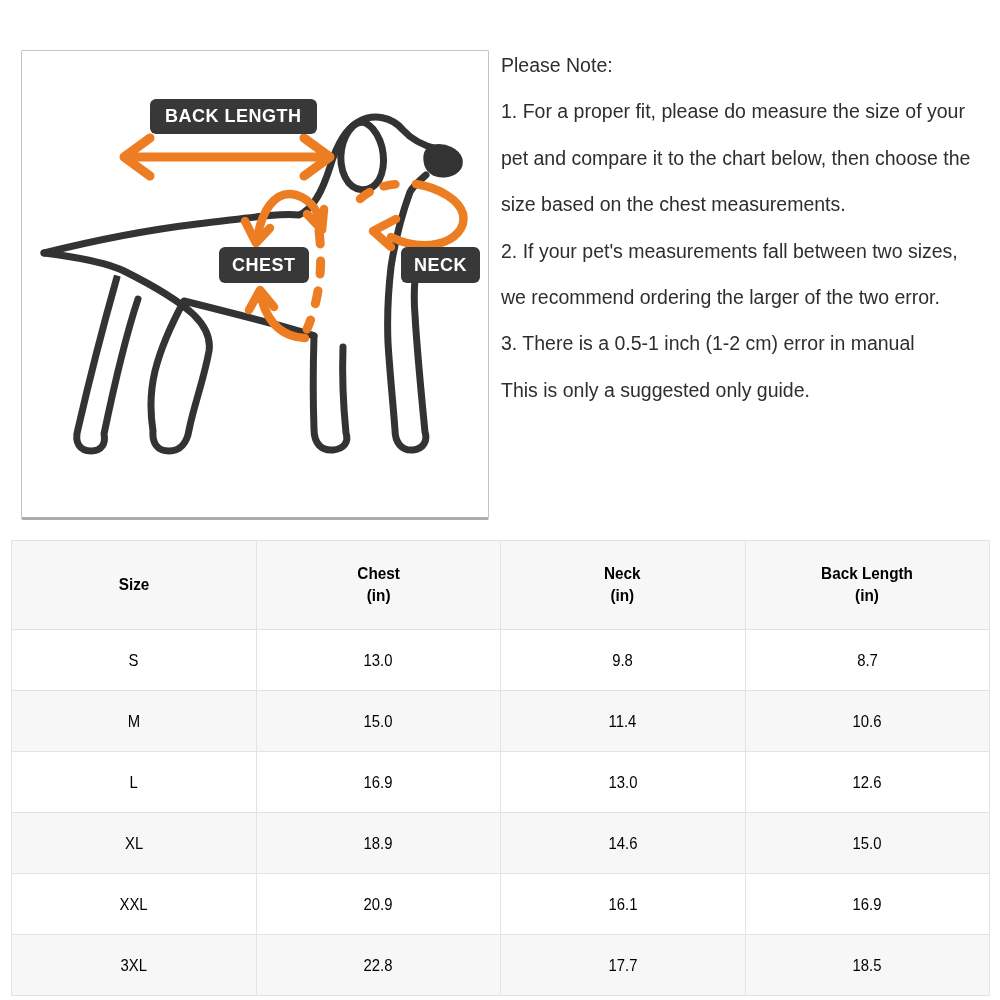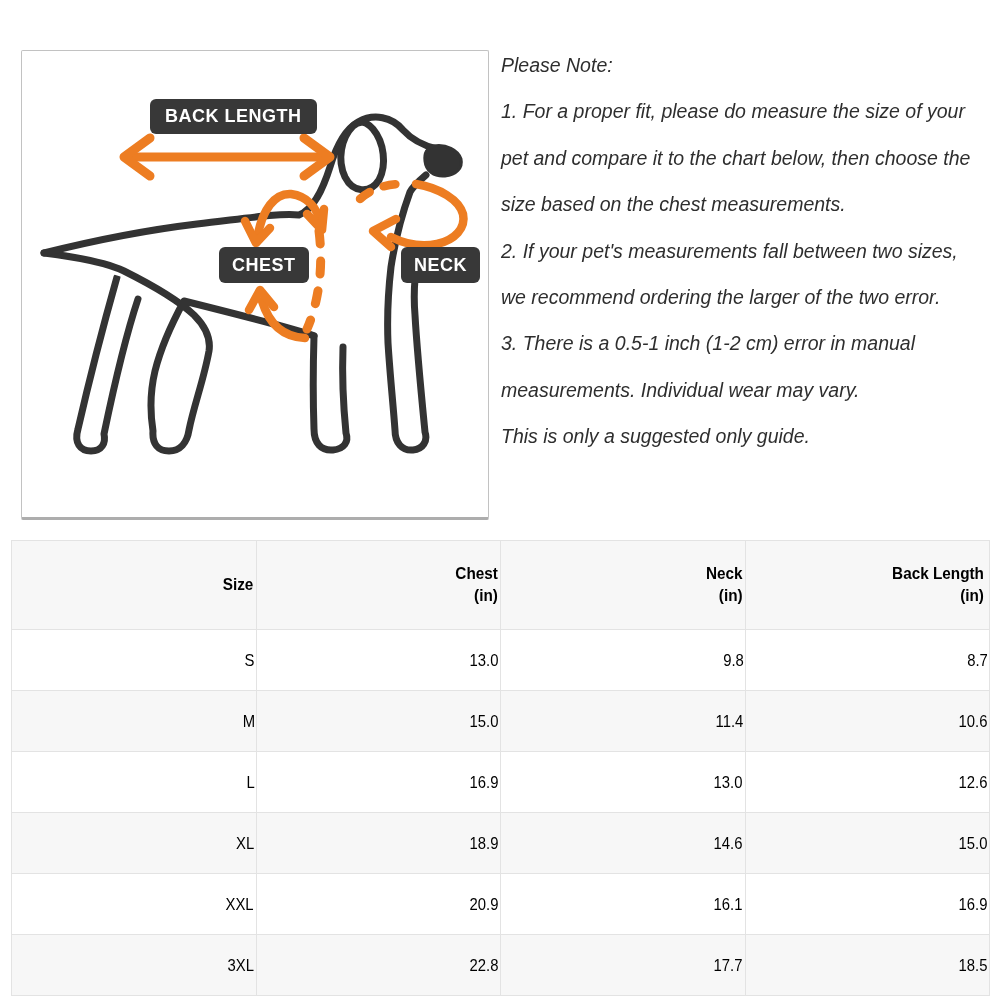--- a/index.html
+++ b/index.html
@@ -22,25 +22,25 @@
   .dfill{fill:#fff;}
   .nose{fill:var(--dog,#333);stroke:var(--dog,#333);stroke-width:3;}
   .o{stroke:var(--orange,#ed7d22);stroke-width:8.5;fill:none;stroke-linecap:round;stroke-linejoin:round;}
   .o-thick{stroke-width:9;}
   .o-dash{stroke-dasharray:13 17;}
   .o-dash2{stroke-dasharray:12 15;}
 
   
   .notes{position:absolute;left:501px;top:42px;width:498px;font-size:19.5px;
          color:#2e2e2e;}
-  .note-line{line-height:46.4px;white-space:nowrap;font-style:italic;}
+  .note-line{line-height:46.4px;white-space:nowrap;}
 
   
   .size-table{position:absolute;left:11px;top:540px;width:979px;border-collapse:collapse;
-              table-layout:fixed;text-align:right;}
+              table-layout:fixed;text-align:center;}
   .size-table th,.size-table td{border:1px solid #e3e3e3;padding:0;}
   .size-table th{height:88px;background:#f7f7f7;font-size:17px;font-weight:bold;color:#000;
                  vertical-align:middle;line-height:22px;}
   .size-table td{height:60px;font-size:16.5px;color:#000;vertical-align:middle;}
   .size-table tbody tr:nth-child(even){background:#f7f7f7;}
   .cond{display:inline-block;transform:scaleX(.9);}
   .h-unit:empty{display:none;}
 </style>
 </head>
 <body>
@@ -92,21 +92,20 @@
 
   <div class="notes">
 
   <div class="note-line">Please Note:</div>
       <div class="note-line">1. For a proper fit, please do measure the size of your</div>
       <div class="note-line">pet and compare it to the chart below, then choose the</div>
       <div class="note-line">size based on the chest measurements.</div>
       <div class="note-line">2. If your pet's measurements fall between two sizes,</div>
       <div class="note-line">we recommend ordering the larger of the two error.</div>
       <div class="note-line">3. There is a 0.5-1 inch (1-2 cm) error in manual</div>
-      <div class="note-line">measurements. Individual wear may vary.</div>
       <div class="note-line">This is only a suggested only guide.</div>
     </div>
 
   <table class="size-table">
     <thead>
       <tr>
 
       <th>
           <span class="cond"><span class="h-label">Size</span></span>
         </th>

